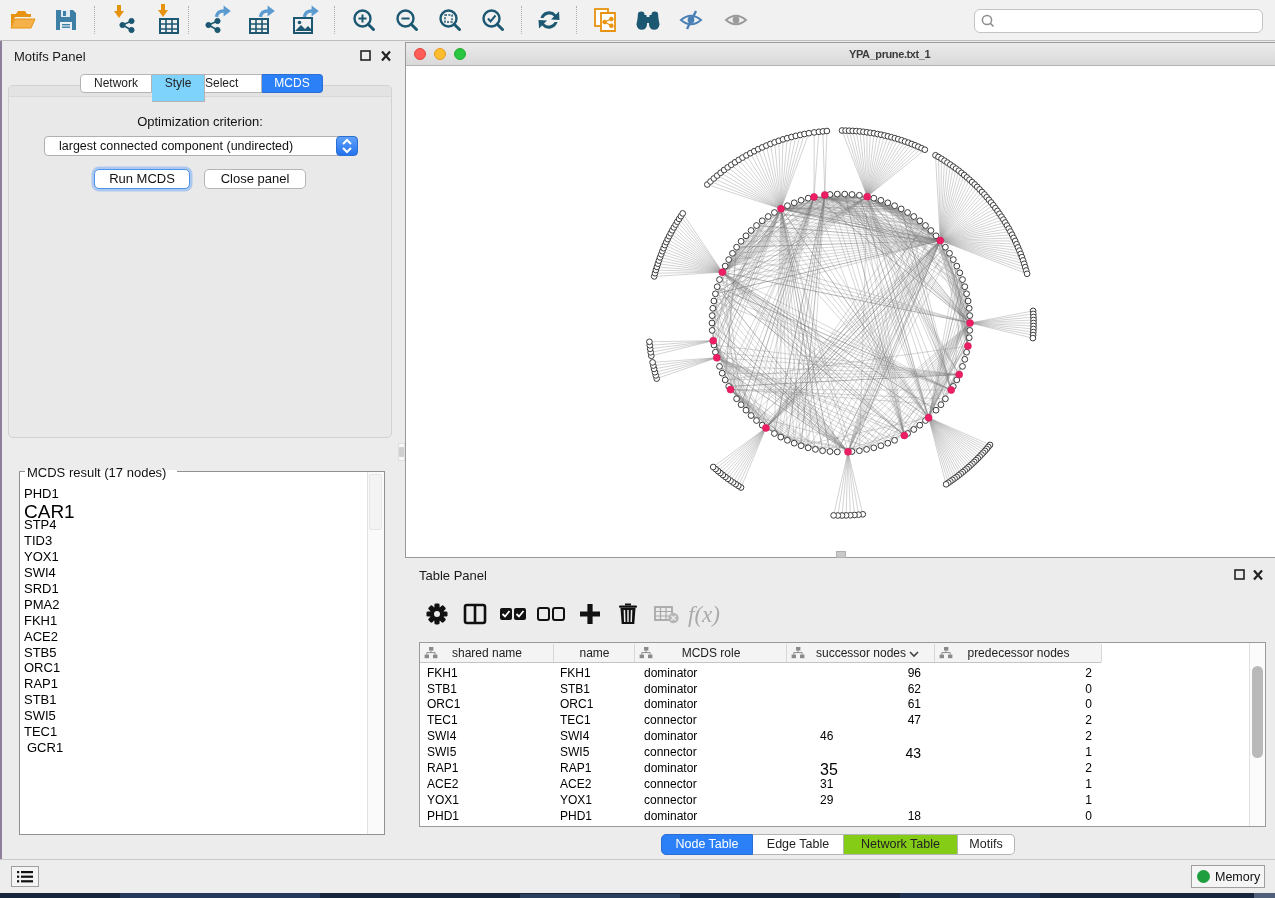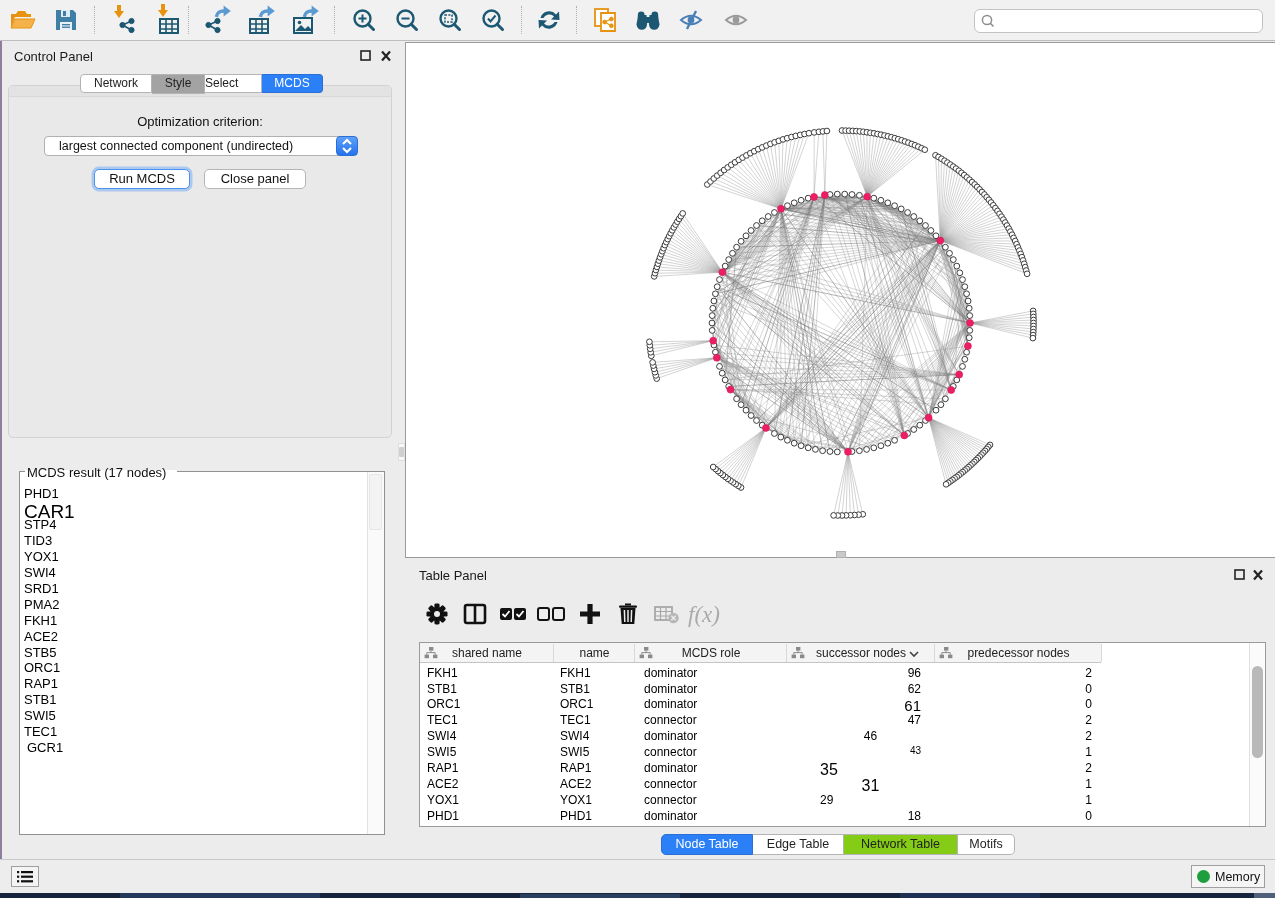--- a/index.html
+++ b/index.html
@@ -124,30 +124,30 @@
       <path d="M10.4 10.4 L13.5 13.5" stroke="#8e8e8e" stroke-width="1.5"></path>
     </svg>
 </div>
 <div class="abs" style="left:0;top:41px;width:2px;height:852px;background:#8d7f9c"></div>
 <div class="abs" style="left:0;top:893px;width:1275px;height:5px;background:#16243c;overflow:hidden">
     <div class="abs" style="left:120px;top:0;width:200px;height:5px;background:#24395c"></div>
     <div class="abs" style="left:520px;top:1px;width:160px;height:4px;background:#2a3f5e"></div>
     <div class="abs" style="left:900px;top:0;width:140px;height:5px;background:#1e3152"></div>
     <div class="abs" style="left:1254px;top:0;width:21px;height:5px;background:#51607a"></div>
   </div>
-<div class="abs" style="left:14px;top:49px;font-size:13px;color:#1a1a1a">Control Panel</div>
+<div class="abs" style="left:14px;top:49px;font-size:13px;color:#1a1a1a">Motifs Panel</div>
 <svg class="abs" style="left:360px;top:50px" width="32" height="12" viewBox="0 0 32 12">
     <rect x="1" y="1" width="9" height="9" fill="none" stroke="#222" stroke-width="1.6"></rect>
     <path d="M22 1.5 L30 10.5 M30 1.5 L22 10.5" stroke="#222" stroke-width="2.2"></path>
   </svg>
 <div class="abs" style="left:8px;top:85px;width:384px;height:353px;background:#e9e9e9;border:1px solid #d2d2d2;border-radius:5px"></div>
 <div class="abs" style="left:9px;top:86px;width:382px;height:11px;background:#e3e3e3;border-bottom:1px solid #d8d8d8;border-radius:5px 5px 0 0"></div>
 <div class="abs" style="left:80px;top:74px;width:243px;height:19px;font-size:12px">
     <div class="abs" style="left:0;top:0;width:72px;height:19px;background:#fff;border:1px solid #b4b4b4;border-radius:4px 0 0 4px;text-align:center;line-height:17px;color:#222">Network</div>
-    <div class="abs" style="left:72px;top:0;width:53px;height:20px;background:#a3a3a3;border:1px solid #b4b4b4;border-left:none;text-align:center;line-height:17px;color:#222">Style</div>
+    <div class="abs" style="left:72px;top:0;width:53px;height:28px;background:#7dd3fc;border:1px solid #b4b4b4;border-left:none;text-align:center;line-height:17px;color:#222">Style</div>
     <div class="abs" style="left:125px;top:0;width:57px;height:19px;background:#fff;border:1px solid #b4b4b4;border-left:none;text-align:left;line-height:17px;color:#222">Select</div>
     <div class="abs" style="left:182px;top:0;width:61px;height:19px;background:#2b80f7;border:1px solid #2b6fd4;border-left:none;border-radius:0 4px 4px 0;text-align:center;line-height:17px;color:#fff">MCDS</div>
   </div>
 <div class="abs" style="left:0;top:114px;width:400px;text-align:center;font-size:13px;color:#111">Optimization criterion:</div>
 <div class="abs" style="left:44px;top:136px;width:313px;height:20px;background:#fff;border:1px solid #b0b0b0;border-radius:4px">
     <div class="abs" style="left:14px;top:2px;font-size:12.5px;color:#111">largest connected component (undirected)</div>
     <div class="abs" style="left:291px;top:-1px;width:22px;height:20px;background:linear-gradient(#5ea1f9,#2472ee);border-radius:4px;border:1px solid #2b6fd4"><svg width="20" height="18" viewBox="0 0 20 18">
         <path d="M6 7 L10 3 L14 7 M6 11 L10 15 L14 11" stroke="#fff" stroke-width="2" fill="none"></path>
       </svg></div>
   </div>
@@ -171,20 +171,26 @@
 <div class="abs" style="left:24px;top:676.3px;font-size:13px;color:#000">RAP1</div>
 <div class="abs" style="left:24px;top:692.2px;font-size:13px;color:#000">STB1</div>
 <div class="abs" style="left:24px;top:708.1px;font-size:13px;color:#000">SWI5</div>
 <div class="abs" style="left:24px;top:724.0px;font-size:13px;color:#000">TEC1</div>
 <div class="abs" style="left:27px;top:739.9px;font-size:13px;color:#000">GCR1</div>
 <div class="abs" style="left:367px;top:472px;width:17px;height:362px;background:#fafafa;border-left:1px solid #e2e2e2"></div>
 <div class="abs" style="left:369px;top:474px;width:13px;height:56px;background:#f3f3f3;border:1px solid #e6e6e6;border-radius:2px"></div>
 <div class="abs" style="left:398px;top:443px;width:7px;height:18px;background:#f8f8f8;border:1px solid #e0e0e0"></div>
 <div class="abs" style="left:399px;top:447px;width:5px;height:10px;background:#d0d0d0;border-radius:1px"></div>
 <div class="abs" style="left:405px;top:42px;width:870px;height:516px;background:#fff;border:1px solid #9a9a9a;border-right:none">
+<div class="abs" style="left:0;top:0;width:869px;height:23px;background:linear-gradient(#ebebeb,#d9d9d9);border-bottom:1px solid #b3b3b3">
+      <div class="abs" style="left:8px;top:5px;width:12px;height:12px;border-radius:6px;background:#ff5f58;border:0.5px solid #e0443e"></div>
+      <div class="abs" style="left:28px;top:5px;width:12px;height:12px;border-radius:6px;background:#febc2f;border:0.5px solid #dfa023"></div>
+      <div class="abs" style="left:48px;top:5px;width:12px;height:12px;border-radius:6px;background:#2ac63f;border:0.5px solid #1faf30"></div>
+      <div class="abs" style="left:443px;top:5px;font-size:11px;font-weight:bold;letter-spacing:-0.4px;color:#3c3c3c">YPA_prune.txt_1</div>
+    </div>
 <svg class="abs" style="left:0;top:24px" width="869" height="491" viewBox="405 66 869 491">
 <path d="M939.3 239.6L712.9 300.0M939.3 239.6L716.2 285.7M939.3 239.6L718.5 278.6M939.3 239.6L721.4 271.2M939.3 239.6L724.2 265.1M939.3 239.6L727.7 258.6M939.3 239.6L731.5 252.3M939.3 239.6L740.1 240.3M939.3 239.6L745.0 234.8M939.3 239.6L750.1 229.5M939.3 239.6L761.2 219.8M939.3 239.6L767.2 215.5M939.3 239.6L786.4 204.7M939.3 239.6L793.2 201.8M939.3 239.6L800.1 199.3M939.3 239.6L807.2 197.2M939.3 239.6L836.3 193.1M939.3 239.6L866.2 195.7M939.3 239.6L872.8 197.2M939.3 239.6L879.9 199.3M939.3 239.6L886.8 201.8M939.3 239.6L893.6 204.7M939.3 239.6L900.2 207.9M939.3 239.6L906.6 211.5M939.3 239.6L968.8 314.6M939.3 239.6L968.8 329.4M939.3 239.6L968.2 336.7M939.3 239.6L847.0 450.8M939.3 239.6L829.0 450.5M939.3 239.6L821.6 449.7M939.3 239.6L814.4 448.4M939.3 239.6L807.2 446.8M939.3 239.6L800.1 444.7M939.3 239.6L793.2 442.2M939.3 239.6L786.4 439.3M939.3 239.6L779.8 436.1M939.3 239.6L773.4 432.5M939.3 239.6L761.2 424.2M939.3 239.6L750.1 414.5M939.3 239.6L745.0 409.2M780.0 207.8L711.0 322.0M780.0 207.8L843.7 193.1M780.0 207.8L851.0 193.5M780.0 207.8L858.4 194.3M780.0 207.8L866.2 195.7M780.0 207.8L872.8 197.2M780.0 207.8L879.9 199.3M780.0 207.8L886.8 201.8M780.0 207.8L906.6 211.5M780.0 207.8L912.8 215.5M780.0 207.8L918.8 219.8M780.0 207.8L924.5 224.5M780.0 207.8L929.9 229.5M780.0 207.8L935.0 234.8M780.0 207.8L939.3 239.6M780.0 207.8L851.0 450.5M780.0 207.8L847.0 450.8M780.0 207.8L836.3 450.9M780.0 207.8L814.4 448.4M780.0 207.8L807.2 446.8M780.0 207.8L800.1 444.7M780.0 207.8L793.2 442.2M780.0 207.8L786.4 439.3M780.0 207.8L779.8 436.1M780.0 207.8L773.4 432.5M780.0 207.8L721.2 372.2M780.0 207.8L718.5 365.4M780.0 207.8L714.4 351.2M780.0 207.8L712.9 344.0M780.0 207.8L712.2 339.7M780.0 207.8L711.2 329.4M866.2 195.7L711.0 322.0M866.2 195.7L711.2 314.6M866.2 195.7L711.8 307.3M866.2 195.7L712.9 300.0M866.2 195.7L716.2 285.7M866.2 195.7L718.5 278.6M866.2 195.7L721.4 271.2M866.2 195.7L786.4 204.7M866.2 195.7L793.2 201.8M866.2 195.7L807.2 197.2M866.2 195.7L813.0 195.9M866.2 195.7L823.8 194.0M866.2 195.7L829.0 193.5M866.2 195.7L836.3 193.1M866.2 195.7L843.7 193.1M866.2 195.7L906.6 211.5M866.2 195.7L912.8 215.5M866.2 195.7L918.8 219.8M866.2 195.7L924.5 224.5M866.2 195.7L935.0 234.8M866.2 195.7L939.3 239.6M866.2 195.7L948.5 252.3M866.2 195.7L952.3 258.6M866.2 195.7L952.3 385.4M866.2 195.7L950.2 389.0M866.2 195.7L944.4 397.8M866.2 195.7L939.9 403.7M866.2 195.7L935.0 409.2M866.2 195.7L927.6 416.7M866.2 195.7L858.4 449.7M927.6 416.7L755.5 224.5M927.6 416.7L761.2 219.8M927.6 416.7L767.2 215.5M927.6 416.7L773.4 211.5M927.6 416.7L786.4 204.7M927.6 416.7L793.2 201.8M927.6 416.7L843.7 193.1M927.6 416.7L851.0 193.5M927.6 416.7L866.2 195.7M927.6 416.7L955.8 265.1M927.6 416.7L958.8 271.8M927.6 416.7L963.8 285.7M927.6 416.7L965.6 292.8M927.6 416.7L967.1 300.0M927.6 416.7L968.2 307.3M927.6 416.7L968.8 314.6M927.6 416.7L969.0 322.0M927.6 416.7L968.2 336.7M927.6 416.7L944.4 397.8M927.6 416.7L939.9 403.7M927.6 416.7L918.8 424.2M927.6 416.7L912.8 428.5M927.6 416.7L906.6 432.5M927.6 416.7L893.6 439.3M927.6 416.7L886.8 442.2M721.4 271.2L745.0 234.8M721.4 271.2L750.1 229.5M721.4 271.2L755.5 224.5M721.4 271.2L767.2 215.5M721.4 271.2L773.4 211.5M721.4 271.2L786.4 204.7M721.4 271.2L793.2 201.8M721.4 271.2L823.8 194.0M721.4 271.2L829.0 193.5M721.4 271.2L836.3 193.1M721.4 271.2L843.7 193.1M721.4 271.2L851.0 193.5M721.4 271.2L858.4 194.3M721.4 271.2L924.5 419.5M721.4 271.2L918.8 424.2M721.4 271.2L912.8 428.5M721.4 271.2L906.6 432.5M721.4 271.2L903.3 434.4M721.4 271.2L893.6 439.3M721.4 271.2L886.8 442.2M721.4 271.2L879.9 444.7M721.4 271.2L872.8 446.8M969.0 322.0L724.2 265.1M969.0 322.0L727.7 258.6M969.0 322.0L731.5 252.3M969.0 322.0L823.8 194.0M969.0 322.0L836.3 193.1M969.0 322.0L843.7 193.1M969.0 322.0L851.0 193.5M969.0 322.0L858.4 194.3M969.0 322.0L903.3 434.4M969.0 322.0L893.6 439.3M969.0 322.0L886.8 442.2M969.0 322.0L879.9 444.7M969.0 322.0L872.8 446.8M969.0 322.0L865.6 448.4M969.0 322.0L858.4 449.7M969.0 322.0L851.0 450.5M969.0 322.0L847.0 450.8M969.0 322.0L836.3 450.9M969.0 322.0L829.0 450.5M969.0 322.0L821.6 449.7M764.9 426.9L912.8 215.5M764.9 426.9L918.8 219.8M764.9 426.9L929.9 229.5M764.9 426.9L935.0 234.8M764.9 426.9L939.3 239.6M764.9 426.9L948.5 252.3M764.9 426.9L952.3 258.6M764.9 426.9L821.6 449.7M764.9 426.9L814.4 448.4M764.9 426.9L807.2 446.8M764.9 426.9L800.1 444.7M764.9 426.9L786.4 439.3M764.9 426.9L779.8 436.1M764.9 426.9L755.5 419.5M764.9 426.9L750.1 414.5M764.9 426.9L745.0 409.2M847.0 450.8L711.2 314.6M847.0 450.8L711.8 307.3M847.0 450.8L712.9 300.0M847.0 450.8L714.4 292.8M847.0 450.8L912.8 215.5M847.0 450.8L918.8 219.8M847.0 450.8L924.5 224.5M847.0 450.8L929.9 229.5M847.0 450.8L935.0 234.8M847.0 450.8L939.3 239.6M847.0 450.8L944.4 246.2M847.0 450.8L948.5 252.3M847.0 450.8L715.8 356.7M847.0 450.8L714.4 351.2M847.0 450.8L712.2 339.7M813.0 195.9L879.9 199.3M813.0 195.9L886.8 201.8M813.0 195.9L906.6 211.5M813.0 195.9L912.8 215.5M813.0 195.9L761.2 424.2M813.0 195.9L755.5 419.5M813.0 195.9L750.1 414.5M813.0 195.9L735.6 397.8M813.0 195.9L729.5 388.6M813.0 195.9L727.7 385.4M813.0 195.9L724.2 378.9M823.8 194.0L948.5 252.3M823.8 194.0L952.3 258.6M823.8 194.0L955.8 265.1M823.8 194.0L958.8 271.8M823.8 194.0L961.5 278.6M823.8 194.0L963.8 285.7M823.8 194.0L965.6 292.8M823.8 194.0L807.2 446.8M823.8 194.0L793.2 442.2M823.8 194.0L779.8 436.1M966.9 345.1L935.0 234.8M966.9 345.1L939.3 239.6M966.9 345.1L944.4 246.2M966.9 345.1L948.5 252.3M966.9 345.1L955.8 265.1M966.9 345.1L958.8 271.8M966.9 345.1L961.5 278.6M966.9 345.1L963.8 285.7M966.9 345.1L965.6 292.8M966.9 345.1L724.2 378.9M958.2 373.6L843.7 193.1M958.2 373.6L851.0 193.5M958.2 373.6L858.4 194.3M958.2 373.6L724.2 378.9M958.2 373.6L721.2 372.2M958.2 373.6L718.5 365.4M958.2 373.6L715.8 356.7M958.2 373.6L714.4 351.2M958.2 373.6L712.9 344.0M950.2 389.0L712.9 300.0M950.2 389.0L714.4 292.8M950.2 389.0L718.5 278.6M950.2 389.0L721.4 271.2M950.2 389.0L879.9 199.3M950.2 389.0L886.8 201.8M950.2 389.0L893.6 204.7M950.2 389.0L906.6 211.5M903.3 434.4L718.5 278.6M903.3 434.4L721.4 271.2M903.3 434.4L813.0 195.9M903.3 434.4L823.8 194.0M903.3 434.4L829.0 193.5M903.3 434.4L836.3 193.1M903.3 434.4L851.0 193.5M903.3 434.4L858.4 194.3M903.3 434.4L866.2 195.7M712.2 339.7L711.0 322.0M712.2 339.7L711.2 314.6M712.2 339.7L711.8 307.3M712.2 339.7L773.4 432.5M712.2 339.7L764.9 426.9M712.2 339.7L761.2 424.2M712.2 339.7L755.5 419.5M712.2 339.7L750.1 414.5M712.2 339.7L745.0 409.2M715.8 356.7L912.8 428.5M715.8 356.7L906.6 432.5M715.8 356.7L903.3 434.4M715.8 356.7L893.6 439.3M715.8 356.7L886.8 442.2M715.8 356.7L879.9 444.7M715.8 356.7L872.8 446.8M715.8 356.7L865.6 448.4M729.5 388.6L950.2 389.0M729.5 388.6L944.4 397.8M729.5 388.6L939.9 403.7M729.5 388.6L814.4 448.4M729.5 388.6L807.2 446.8M729.5 388.6L800.1 444.7M729.5 388.6L793.2 442.2M729.5 388.6L779.8 436.1M729.5 388.6L773.4 432.5M918.8 219.8L965.6 292.8M721.2 372.2L714.4 292.8M773.4 211.5L807.2 197.2M716.2 285.7L767.2 215.5M963.8 358.3L939.9 403.7M966.9 345.1L886.8 442.2M858.4 449.7L779.8 436.1M779.8 436.1L712.2 339.7M955.8 378.9L858.4 449.7M866.2 195.7L924.5 224.5M836.3 450.9L800.1 444.7M750.1 414.5L718.5 365.4M735.6 397.8L721.4 271.2M843.7 193.1L912.8 215.5M724.2 378.9L735.6 246.2M718.5 278.6L773.4 211.5M712.2 339.7L718.5 278.6M966.9 345.1L939.9 403.7M724.2 378.9L735.6 246.2M821.6 449.7L729.5 388.6M750.1 414.5L716.2 285.7M872.8 446.8L750.1 414.5M714.4 351.2L755.5 224.5M786.4 204.7L924.5 224.5M968.2 336.7L924.5 419.5M750.1 414.5L712.2 339.7M712.9 344.0L731.5 252.3M740.1 403.7L724.2 265.1M858.4 449.7L773.4 432.5M893.6 204.7L968.8 314.6M727.7 258.6L807.2 197.2M858.4 194.3L939.3 239.6M935.0 234.8L968.2 336.7M927.6 416.7L886.8 442.2M767.2 215.5L829.0 193.5M851.0 193.5L952.3 258.6M800.1 444.7L745.0 409.2M786.4 439.3L727.7 385.4M724.2 265.1L829.0 193.5M967.1 300.0L939.9 403.7M927.6 416.7L800.1 444.7M968.2 307.3L965.6 351.2M829.0 193.5L944.4 246.2M961.5 278.6L968.8 314.6M711.2 329.4L761.2 219.8M961.5 365.4L944.4 397.8M948.5 252.3L965.6 351.2M750.1 414.5L712.9 300.0M711.2 329.4L767.2 215.5M935.0 409.2L858.4 449.7M958.2 373.6L903.3 434.4M886.8 201.8L967.1 300.0M958.2 373.6L939.9 403.7M961.5 278.6L952.3 385.4M821.6 449.7L724.2 378.9M773.4 432.5L724.2 378.9M712.9 344.0L761.2 219.8M761.2 219.8L793.2 201.8M963.8 285.7L969.0 322.0M731.5 252.3L843.7 193.1M767.2 215.5L900.2 207.9M807.2 197.2L851.0 193.5M879.9 199.3L963.8 285.7M929.9 229.5L967.1 300.0M966.9 345.1L906.6 432.5M939.3 239.6L963.8 358.3M893.6 204.7L968.2 307.3M872.8 197.2L918.8 219.8M963.8 358.3L950.2 389.0M755.5 419.5L727.7 385.4M944.4 246.2L968.8 329.4M836.3 450.9L786.4 439.3M735.6 397.8L715.8 356.7M750.1 414.5L727.7 385.4M866.2 195.7L935.0 234.8M712.9 344.0L711.8 307.3M865.6 448.4L800.1 444.7M858.4 194.3L918.8 219.8M963.8 358.3L935.0 409.2M912.8 428.5L836.3 450.9" stroke="#8f8f8f" stroke-width="0.6" fill="none" opacity="0.6"></path>
       <path d="M939.3 239.6L714.4 292.8M939.3 239.6L735.6 246.2M939.3 239.6L755.5 224.5M939.3 239.6L773.4 211.5M939.3 239.6L780.0 207.8M939.3 239.6L969.0 322.0M939.3 239.6L851.0 450.5M939.3 239.6L836.3 450.9M939.3 239.6L764.9 426.9M939.3 239.6L755.5 419.5M780.0 207.8L711.2 314.6M780.0 207.8L893.6 204.7M780.0 207.8L900.2 207.9M780.0 207.8L944.4 246.2M780.0 207.8L829.0 450.5M780.0 207.8L821.6 449.7M780.0 207.8L715.8 356.7M866.2 195.7L714.4 292.8M866.2 195.7L800.1 199.3M866.2 195.7L851.0 193.5M866.2 195.7L929.9 229.5M866.2 195.7L944.4 246.2M927.6 416.7L780.0 207.8M927.6 416.7L858.4 194.3M927.6 416.7L961.5 278.6M927.6 416.7L968.8 329.4M927.6 416.7L903.3 434.4M721.4 271.2L761.2 219.8M721.4 271.2L780.0 207.8M721.4 271.2L800.1 199.3M721.4 271.2L813.0 195.9M721.4 271.2L935.0 409.2M721.4 271.2L927.6 416.7M969.0 322.0L721.4 271.2M969.0 322.0L813.0 195.9M969.0 322.0L829.0 193.5M969.0 322.0L866.2 195.7M764.9 426.9L924.5 224.5M764.9 426.9L944.4 246.2M764.9 426.9L793.2 442.2M764.9 426.9L740.1 403.7M847.0 450.8L711.0 322.0M847.0 450.8L716.2 285.7M847.0 450.8L718.5 365.4M847.0 450.8L712.9 344.0M847.0 450.8L711.2 329.4M813.0 195.9L893.6 204.7M813.0 195.9L900.2 207.9M813.0 195.9L745.0 409.2M813.0 195.9L740.1 403.7M823.8 194.0L800.1 444.7M823.8 194.0L786.4 439.3M823.8 194.0L773.4 432.5M966.9 345.1L952.3 258.6M958.2 373.6L727.7 385.4M950.2 389.0L716.2 285.7M950.2 389.0L900.2 207.9M903.3 434.4L716.2 285.7M903.3 434.4L843.7 193.1M712.2 339.7L740.1 403.7M729.5 388.6L786.4 439.3" stroke="#787878" stroke-width="0.9" fill="none" opacity="0.6"></path>
       <path d="M780.0 207.8L706.3 183.5M780.0 207.8L709.5 180.5M780.0 207.8L712.8 177.5M780.0 207.8L716.2 174.6M780.0 207.8L719.6 171.8M780.0 207.8L723.1 169.0M780.0 207.8L726.7 166.4M780.0 207.8L730.3 163.8M780.0 207.8L734.0 161.3M780.0 207.8L737.7 158.9M780.0 207.8L741.5 156.6M780.0 207.8L745.4 154.4M780.0 207.8L749.3 152.2M780.0 207.8L753.2 150.2M780.0 207.8L757.2 148.2M780.0 207.8L761.2 146.4M780.0 207.8L765.3 144.6M780.0 207.8L769.4 142.9M780.0 207.8L773.6 141.3M780.0 207.8L777.8 139.8M780.0 207.8L782.0 138.4M780.0 207.8L786.2 137.2M780.0 207.8L790.5 136.0M780.0 207.8L794.8 134.9M780.0 207.8L799.2 133.9M780.0 207.8L803.5 133.0M780.0 207.8L807.9 132.2M813.0 195.9L813.2 131.4M813.0 195.9L817.9 130.8M823.8 194.0L821.9 130.4M823.8 194.0L825.9 130.0M866.2 195.7L841.0 129.5M866.2 195.7L844.6 129.6M866.2 195.7L848.1 129.7M866.2 195.7L851.7 129.9M866.2 195.7L855.3 130.1M866.2 195.7L858.8 130.4M866.2 195.7L862.4 130.8M866.2 195.7L865.9 131.3M866.2 195.7L869.4 131.8M866.2 195.7L873.0 132.3M866.2 195.7L876.5 133.0M866.2 195.7L880.0 133.7M866.2 195.7L883.5 134.5M866.2 195.7L886.9 135.3M866.2 195.7L890.4 136.2M866.2 195.7L893.8 137.2M866.2 195.7L897.2 138.2M866.2 195.7L900.6 139.3M866.2 195.7L904.0 140.5M866.2 195.7L907.4 141.7M866.2 195.7L910.7 143.0M866.2 195.7L914.0 144.3M866.2 195.7L917.3 145.7M866.2 195.7L920.6 147.2M866.2 195.7L923.8 148.7M939.3 239.6L934.5 154.3M939.3 239.6L937.5 156.0M939.3 239.6L940.5 157.8M939.3 239.6L943.5 159.7M939.3 239.6L946.4 161.6M939.3 239.6L949.3 163.6M939.3 239.6L952.2 165.6M939.3 239.6L955.0 167.6M939.3 239.6L957.8 169.7M939.3 239.6L960.5 171.9M939.3 239.6L963.2 174.1M939.3 239.6L965.9 176.4M939.3 239.6L968.5 178.7M939.3 239.6L971.1 181.1M939.3 239.6L973.7 183.5M939.3 239.6L976.2 185.9M939.3 239.6L978.6 188.4M939.3 239.6L981.0 191.0M939.3 239.6L983.4 193.5M939.3 239.6L985.7 196.2M939.3 239.6L987.9 198.8M939.3 239.6L990.1 201.5M939.3 239.6L992.3 204.3M939.3 239.6L994.4 207.1M939.3 239.6L996.5 209.9M939.3 239.6L998.5 212.8M939.3 239.6L1000.5 215.7M939.3 239.6L1002.4 218.6M939.3 239.6L1004.2 221.5M939.3 239.6L1006.0 224.5M939.3 239.6L1007.8 227.6M939.3 239.6L1009.4 230.6M939.3 239.6L1011.1 233.7M939.3 239.6L1012.6 236.9M939.3 239.6L1014.2 240.0M939.3 239.6L1015.6 243.2M939.3 239.6L1017.0 246.4M939.3 239.6L1018.4 249.6M939.3 239.6L1019.7 252.9M939.3 239.6L1020.9 256.1M939.3 239.6L1022.1 259.4M939.3 239.6L1023.2 262.8M939.3 239.6L1024.2 266.1M939.3 239.6L1025.2 269.5M939.3 239.6L1026.1 272.8M969.0 322.0L1032.1 309.9M969.0 322.0L1032.3 312.9M969.0 322.0L1032.4 316.0M969.0 322.0L1032.5 319.0M969.0 322.0L1032.5 322.0M969.0 322.0L1032.5 325.0M969.0 322.0L1032.4 328.0M969.0 322.0L1032.3 331.1M969.0 322.0L1032.1 334.1M969.0 322.0L1031.9 337.1M927.6 416.7L989.0 443.9M927.6 416.7L987.3 445.9M927.6 416.7L985.7 447.9M927.6 416.7L984.0 449.8M927.6 416.7L982.2 451.7M927.6 416.7L980.5 453.6M927.6 416.7L978.7 455.5M927.6 416.7L976.9 457.3M927.6 416.7L975.1 459.1M927.6 416.7L973.3 460.9M927.6 416.7L971.4 462.7M927.6 416.7L969.5 464.4M927.6 416.7L967.6 466.1M927.6 416.7L965.7 467.8M927.6 416.7L963.7 469.5M927.6 416.7L961.7 471.1M927.6 416.7L959.7 472.7M927.6 416.7L957.7 474.3M927.6 416.7L955.7 475.9M927.6 416.7L953.6 477.4M927.6 416.7L951.5 478.9M927.6 416.7L949.4 480.4M927.6 416.7L947.3 481.8M927.6 416.7L945.1 483.3M847.0 450.8L861.8 513.3M847.0 450.8L857.6 513.7M847.0 450.8L853.5 514.0M847.0 450.8L849.3 514.3M847.0 450.8L845.1 514.4M847.0 450.8L841.0 514.5M847.0 450.8L836.8 514.5M847.0 450.8L832.6 514.4M764.9 426.9L740.0 486.5M764.9 426.9L737.3 484.8M764.9 426.9L734.7 483.1M764.9 426.9L732.1 481.4M764.9 426.9L729.5 479.6M764.9 426.9L726.9 477.8M764.9 426.9L724.4 475.9M764.9 426.9L721.9 474.0M764.9 426.9L719.4 472.0M764.9 426.9L717.0 470.1M764.9 426.9L714.6 468.0M764.9 426.9L712.2 466.0M721.4 271.2L653.2 275.4M721.4 271.2L654.0 272.2M721.4 271.2L654.9 269.0M721.4 271.2L655.9 265.9M721.4 271.2L656.9 262.7M721.4 271.2L657.9 259.6M721.4 271.2L659.0 256.4M721.4 271.2L660.2 253.3M721.4 271.2L661.4 250.2M721.4 271.2L662.6 247.2M721.4 271.2L663.9 244.1M721.4 271.2L665.3 241.1M721.4 271.2L666.7 238.1M721.4 271.2L668.2 235.2M721.4 271.2L669.7 232.2M721.4 271.2L671.3 229.3M721.4 271.2L672.9 226.4M721.4 271.2L674.6 223.6M721.4 271.2L676.3 220.7M721.4 271.2L678.1 217.9M721.4 271.2L679.9 215.2M721.4 271.2L681.7 212.4M712.2 339.7L650.3 354.8M712.2 339.7L649.7 351.3M712.2 339.7L649.2 347.8M712.2 339.7L648.8 344.3M712.2 339.7L648.4 340.8M715.8 356.7L655.7 377.6M715.8 356.7L654.8 374.4M715.8 356.7L653.9 371.2M715.8 356.7L653.1 367.9M715.8 356.7L652.3 364.6M715.8 356.7L651.6 361.4" stroke="#999" stroke-width="0.55" fill="none" opacity="0.8"></path>
       <g fill="#fff" stroke="#3c3c3c" stroke-width="1.0">
         <circle cx="711.0" cy="322.0" r="2.9"></circle>
         <circle cx="711.2" cy="314.6" r="2.9"></circle>
         <circle cx="711.8" cy="307.3" r="2.9"></circle>
         <circle cx="712.9" cy="300.0" r="2.9"></circle>
         <circle cx="714.4" cy="292.8" r="2.9"></circle>
@@ -586,46 +592,46 @@
 <div class="abs" style="left:820px;top:665.5px;width:101px;text-align:right;font-size:12px;color:#000">96</div>
 <div class="abs" style="left:990px;top:665.5px;width:102px;text-align:right;font-size:12px;color:#000">2</div>
 <div class="abs" style="left:427px;top:681.5px;font-size:12px;color:#000">STB1</div>
 <div class="abs" style="left:560px;top:681.5px;font-size:12px;color:#000">STB1</div>
 <div class="abs" style="left:644px;top:681.5px;font-size:12px;color:#000">dominator</div>
 <div class="abs" style="left:820px;top:681.5px;width:101px;text-align:right;font-size:12px;color:#000">62</div>
 <div class="abs" style="left:990px;top:681.5px;width:102px;text-align:right;font-size:12px;color:#000">0</div>
 <div class="abs" style="left:427px;top:697.4px;font-size:12px;color:#000">ORC1</div>
 <div class="abs" style="left:560px;top:697.4px;font-size:12px;color:#000">ORC1</div>
 <div class="abs" style="left:644px;top:697.4px;font-size:12px;color:#000">dominator</div>
-<div class="abs" style="left:820px;top:697.4px;width:101px;text-align:right;font-size:15px;color:#000">61</div>
+<div class="abs" style="left:820px;top:697.4px;width:101px;text-align:right;font-size:12px;color:#000">61</div>
 <div class="abs" style="left:990px;top:697.4px;width:102px;text-align:right;font-size:12px;color:#000">0</div>
 <div class="abs" style="left:427px;top:713.4px;font-size:12px;color:#000">TEC1</div>
 <div class="abs" style="left:560px;top:713.4px;font-size:12px;color:#000">TEC1</div>
 <div class="abs" style="left:644px;top:713.4px;font-size:12px;color:#000">connector</div>
 <div class="abs" style="left:820px;top:713.4px;width:101px;text-align:right;font-size:12px;color:#000">47</div>
 <div class="abs" style="left:990px;top:713.4px;width:102px;text-align:right;font-size:12px;color:#000">2</div>
 <div class="abs" style="left:427px;top:729.3px;font-size:12px;color:#000">SWI4</div>
 <div class="abs" style="left:560px;top:729.3px;font-size:12px;color:#000">SWI4</div>
 <div class="abs" style="left:644px;top:729.3px;font-size:12px;color:#000">dominator</div>
-<div class="abs" style="left:820px;top:729.3px;width:101px;text-align:center;font-size:12px;color:#000">46</div>
+<div class="abs" style="left:820px;top:729.3px;width:101px;text-align:left;font-size:12px;color:#000">46</div>
 <div class="abs" style="left:990px;top:729.3px;width:102px;text-align:right;font-size:12px;color:#000">2</div>
 <div class="abs" style="left:427px;top:745.2px;font-size:12px;color:#000">SWI5</div>
 <div class="abs" style="left:560px;top:745.2px;font-size:12px;color:#000">SWI5</div>
 <div class="abs" style="left:644px;top:745.2px;font-size:12px;color:#000">connector</div>
-<div class="abs" style="left:820px;top:745.2px;width:101px;text-align:right;font-size:10px;color:#000">43</div>
+<div class="abs" style="left:820px;top:745.2px;width:101px;text-align:right;font-size:14px;color:#000">43</div>
 <div class="abs" style="left:990px;top:745.2px;width:102px;text-align:right;font-size:12px;color:#000">1</div>
 <div class="abs" style="left:427px;top:761.2px;font-size:12px;color:#000">RAP1</div>
 <div class="abs" style="left:560px;top:761.2px;font-size:12px;color:#000">RAP1</div>
 <div class="abs" style="left:644px;top:761.2px;font-size:12px;color:#000">dominator</div>
 <div class="abs" style="left:820px;top:761.2px;width:101px;text-align:left;font-size:16px;color:#000">35</div>
 <div class="abs" style="left:990px;top:761.2px;width:102px;text-align:right;font-size:12px;color:#000">2</div>
 <div class="abs" style="left:427px;top:777.1px;font-size:12px;color:#000">ACE2</div>
 <div class="abs" style="left:560px;top:777.1px;font-size:12px;color:#000">ACE2</div>
 <div class="abs" style="left:644px;top:777.1px;font-size:12px;color:#000">connector</div>
-<div class="abs" style="left:820px;top:777.1px;width:101px;text-align:center;font-size:16px;color:#000">31</div>
+<div class="abs" style="left:820px;top:777.1px;width:101px;text-align:left;font-size:12px;color:#000">31</div>
 <div class="abs" style="left:990px;top:777.1px;width:102px;text-align:right;font-size:12px;color:#000">1</div>
 <div class="abs" style="left:427px;top:793.1px;font-size:12px;color:#000">YOX1</div>
 <div class="abs" style="left:560px;top:793.1px;font-size:12px;color:#000">YOX1</div>
 <div class="abs" style="left:644px;top:793.1px;font-size:12px;color:#000">connector</div>
 <div class="abs" style="left:820px;top:793.1px;width:101px;text-align:left;font-size:12px;color:#000">29</div>
 <div class="abs" style="left:990px;top:793.1px;width:102px;text-align:right;font-size:12px;color:#000">1</div>
 <div class="abs" style="left:427px;top:809.0px;font-size:12px;color:#000">PHD1</div>
 <div class="abs" style="left:560px;top:809.0px;font-size:12px;color:#000">PHD1</div>
 <div class="abs" style="left:644px;top:809.0px;font-size:12px;color:#000">dominator</div>
 <div class="abs" style="left:820px;top:809.0px;width:101px;text-align:right;font-size:12px;color:#000">18</div>

